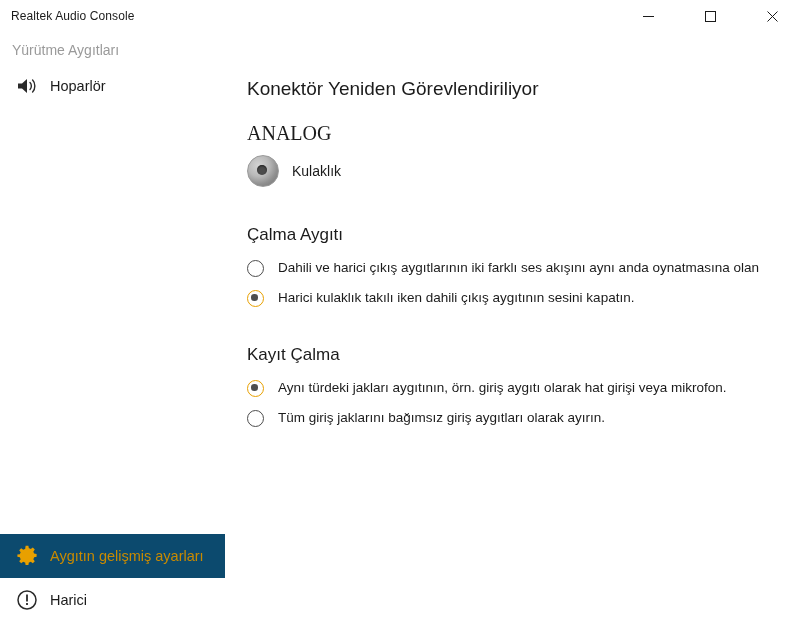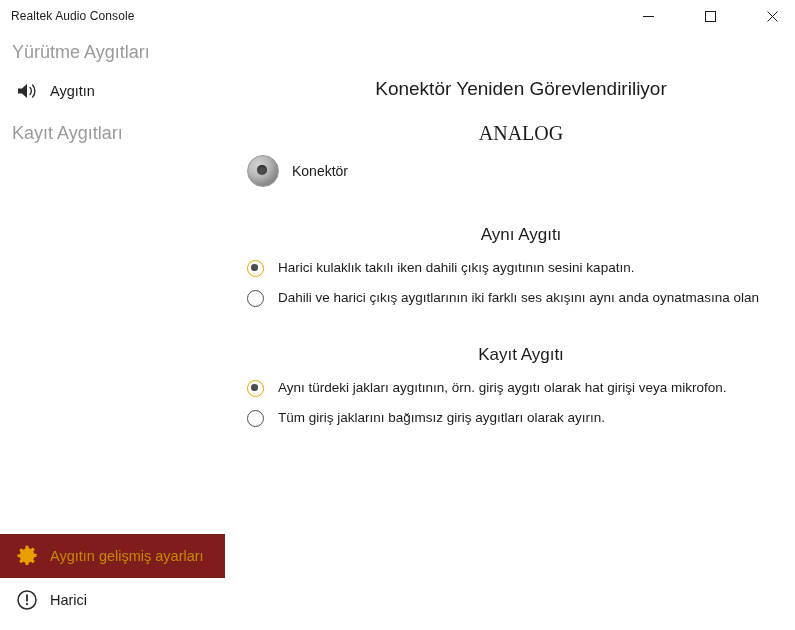--- a/index.html
+++ b/index.html
@@ -67,48 +67,47 @@
   .sidebar-spacer { flex: 1 1 auto; }
   .sidebar-bottom { flex: 0 0 auto; padding-bottom: 8px; }
 
   .nav-item {
     height: 44px;
     display: flex;
     align-items: center;
     padding-left: 8px;
     cursor: default;
   }
-  .nav-item.selected { background: #7f1d1d; }
+  .nav-item.selected { background: #0c4a6e; }
   .nav-icon {
     width: 38px;
     flex: 0 0 38px;
     display: flex;
     align-items: center;
     justify-content: center;
     color: #2a2a2a;
   }
   .nav-icon.accent { color: #e8a000; }
   .nav-label {
     font-size: 14.5px;
     color: #1b1b1b;
     padding-left: 4px;
   }
   .nav-label.accent { color: #c98a00; }
   .group-label {
-    font-size: 18px;
+    font-size: 14px;
     color: #9a9a9a;
     padding: 10px 0 6px 12px;
   }
 
   
   .content {
     flex: 1 1 auto;
     padding: 46px 0 0 22px;
     overflow: hidden;
-    text-align: center;
   }
   .page-title {
     font-size: 19px;
     color: #1b1b1b;
     font-weight: normal;
     margin: 0 0 22px 0;
   }
   .section-sub {
     font-size: 20px;
     color: #1b1b1b;
@@ -228,24 +227,23 @@
         <div class="group-label">Yürütme Aygıtları</div>
 
         <div class="nav-item">
           <span class="nav-icon">
             <svg width="22" height="18" viewBox="0 0 22 18">
               <path d="M2 6.5 L6 6.5 L11 2 L11 16 L6 11.5 L2 11.5 Z" fill="#2a2a2a"></path>
               <path d="M14 5.5 C15.8 7.2 15.8 10.8 14 12.5" fill="none" stroke="#2a2a2a" stroke-width="1.4" stroke-linecap="round"></path>
               <path d="M16.6 3 C19.6 6 19.6 12 16.6 15" fill="none" stroke="#2a2a2a" stroke-width="1.4" stroke-linecap="round"></path>
             </svg>
           </span>
-          <span class="nav-label">Aygıtın</span>
-        </div>
-
-        <div class="group-label">Kayıt Aygıtları</div>
+          <span class="nav-label">Hoparlör</span>
+        </div>
+
 
 
       </div>
 
       <div class="sidebar-spacer"></div>
 
       <div class="sidebar-bottom">
         <div class="nav-item selected">
           <span class="nav-icon accent">
             <svg width="22" height="22" viewBox="0 0 22 22">
@@ -269,39 +267,39 @@
     </div>
 
     <div class="content">
 
       <h1 class="page-title">Konektör Yeniden Görevlendiriliyor</h1>
 
       <div class="section-sub">ANALOG</div>
 
       <div class="jack-row">
         <span class="jack-icon"></span>
-        <span class="jack-label">Konektör</span>
+        <span class="jack-label">Kulaklık</span>
       </div>
 
       <div class="section">
-        <h2 class="section-heading">Aynı Aygıtı</h2>
+        <h2 class="section-heading">Çalma Aygıtı</h2>
+
+        <div class="radio-row">
+          <span class="radio"></span>
+          <span class="radio-label">Dahili ve harici çıkış aygıtlarının iki farklı ses akışını aynı anda oynatmasına olan</span>
+        </div>
 
         <div class="radio-row">
           <span class="radio checked"></span>
           <span class="radio-label">Harici kulaklık takılı iken dahili çıkış aygıtının sesini kapatın.</span>
         </div>
-
-        <div class="radio-row">
-          <span class="radio"></span>
-          <span class="radio-label">Dahili ve harici çıkış aygıtlarının iki farklı ses akışını aynı anda oynatmasına olan</span>
-        </div>
       </div>
 
       <div class="section">
-        <h2 class="section-heading">Kayıt Aygıtı</h2>
+        <h2 class="section-heading">Kayıt Çalma</h2>
 
         <div class="radio-row">
           <span class="radio checked"></span>
           <span class="radio-label">Aynı türdeki jakları aygıtının, örn. giriş aygıtı olarak hat girişi veya mikrofon.</span>
         </div>
 
         <div class="radio-row">
           <span class="radio"></span>
           <span class="radio-label">Tüm giriş jaklarını bağımsız giriş aygıtları olarak ayırın.</span>
         </div>

